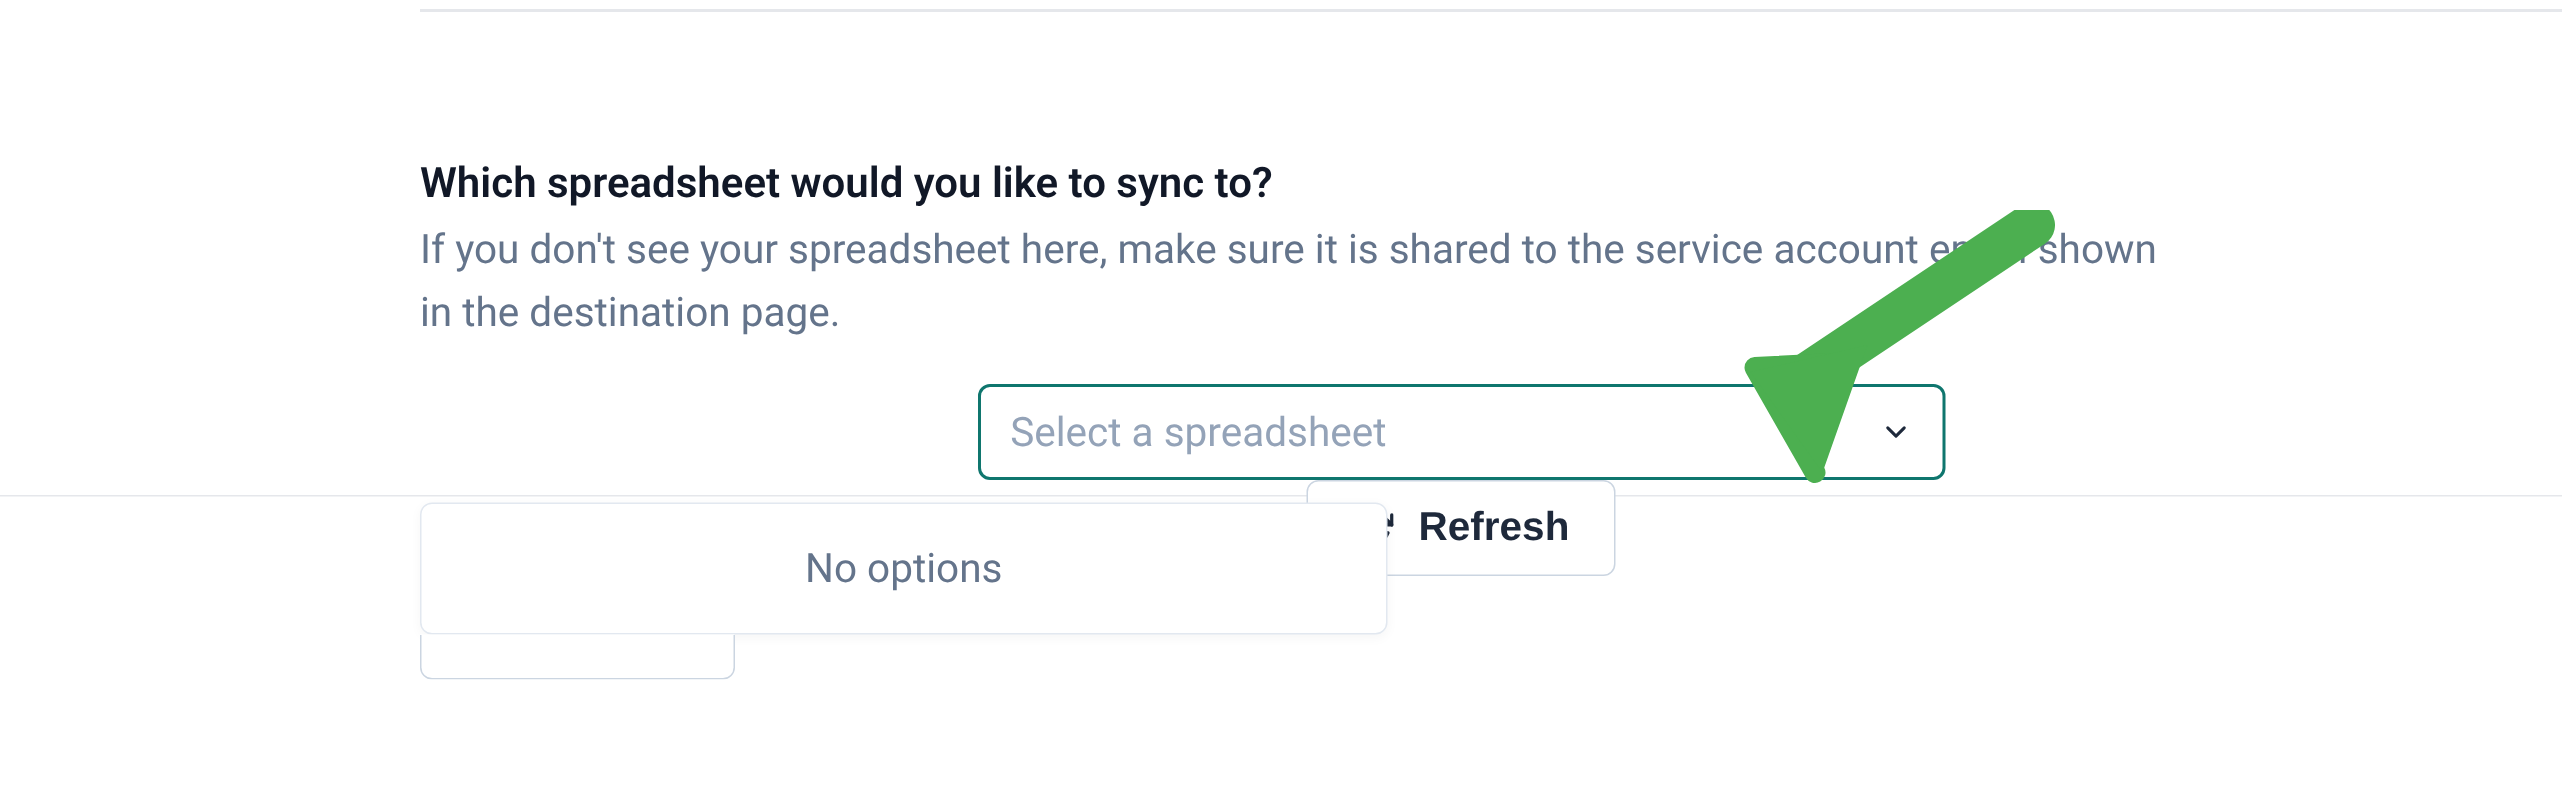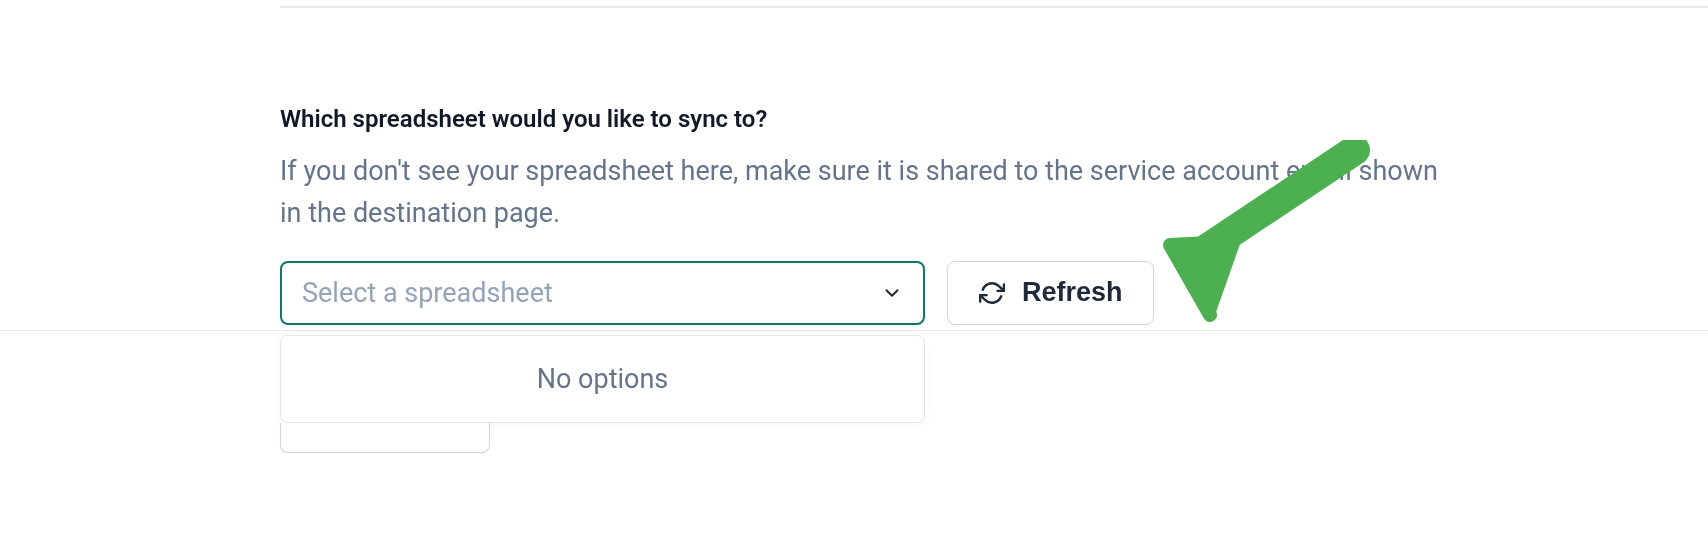--- a/index.html
+++ b/index.html
@@ -30,36 +30,36 @@
       height: 1px;
       background: #e5e7eb;
     }
     .content {
       position: absolute;
       top: 105px;
       left: 280px;
       right: 40px;
     }
     .question {
-      font-size: 24px;
+      font-size: 28px;
       font-weight: 600;
       color: #111827;
-      margin-bottom: 18px;
+      margin-bottom: 8px;
     }
     .description {
       font-size: 27px;
       color: #64748b;
       line-height: 1.55;
       margin-bottom: 26px;
       max-width: 1160px;
     }
     .controls-row {
       display: flex;
-      gap: 22px;
       align-items: center;
+      flex-direction: column;
     }
     .select-wrapper {
       position: relative;
       width: 645px;
     }
     .select-box {
       width: 100%;
       height: 64px;
       border: 2px solid #0f766e;
       border-radius: 8px;

